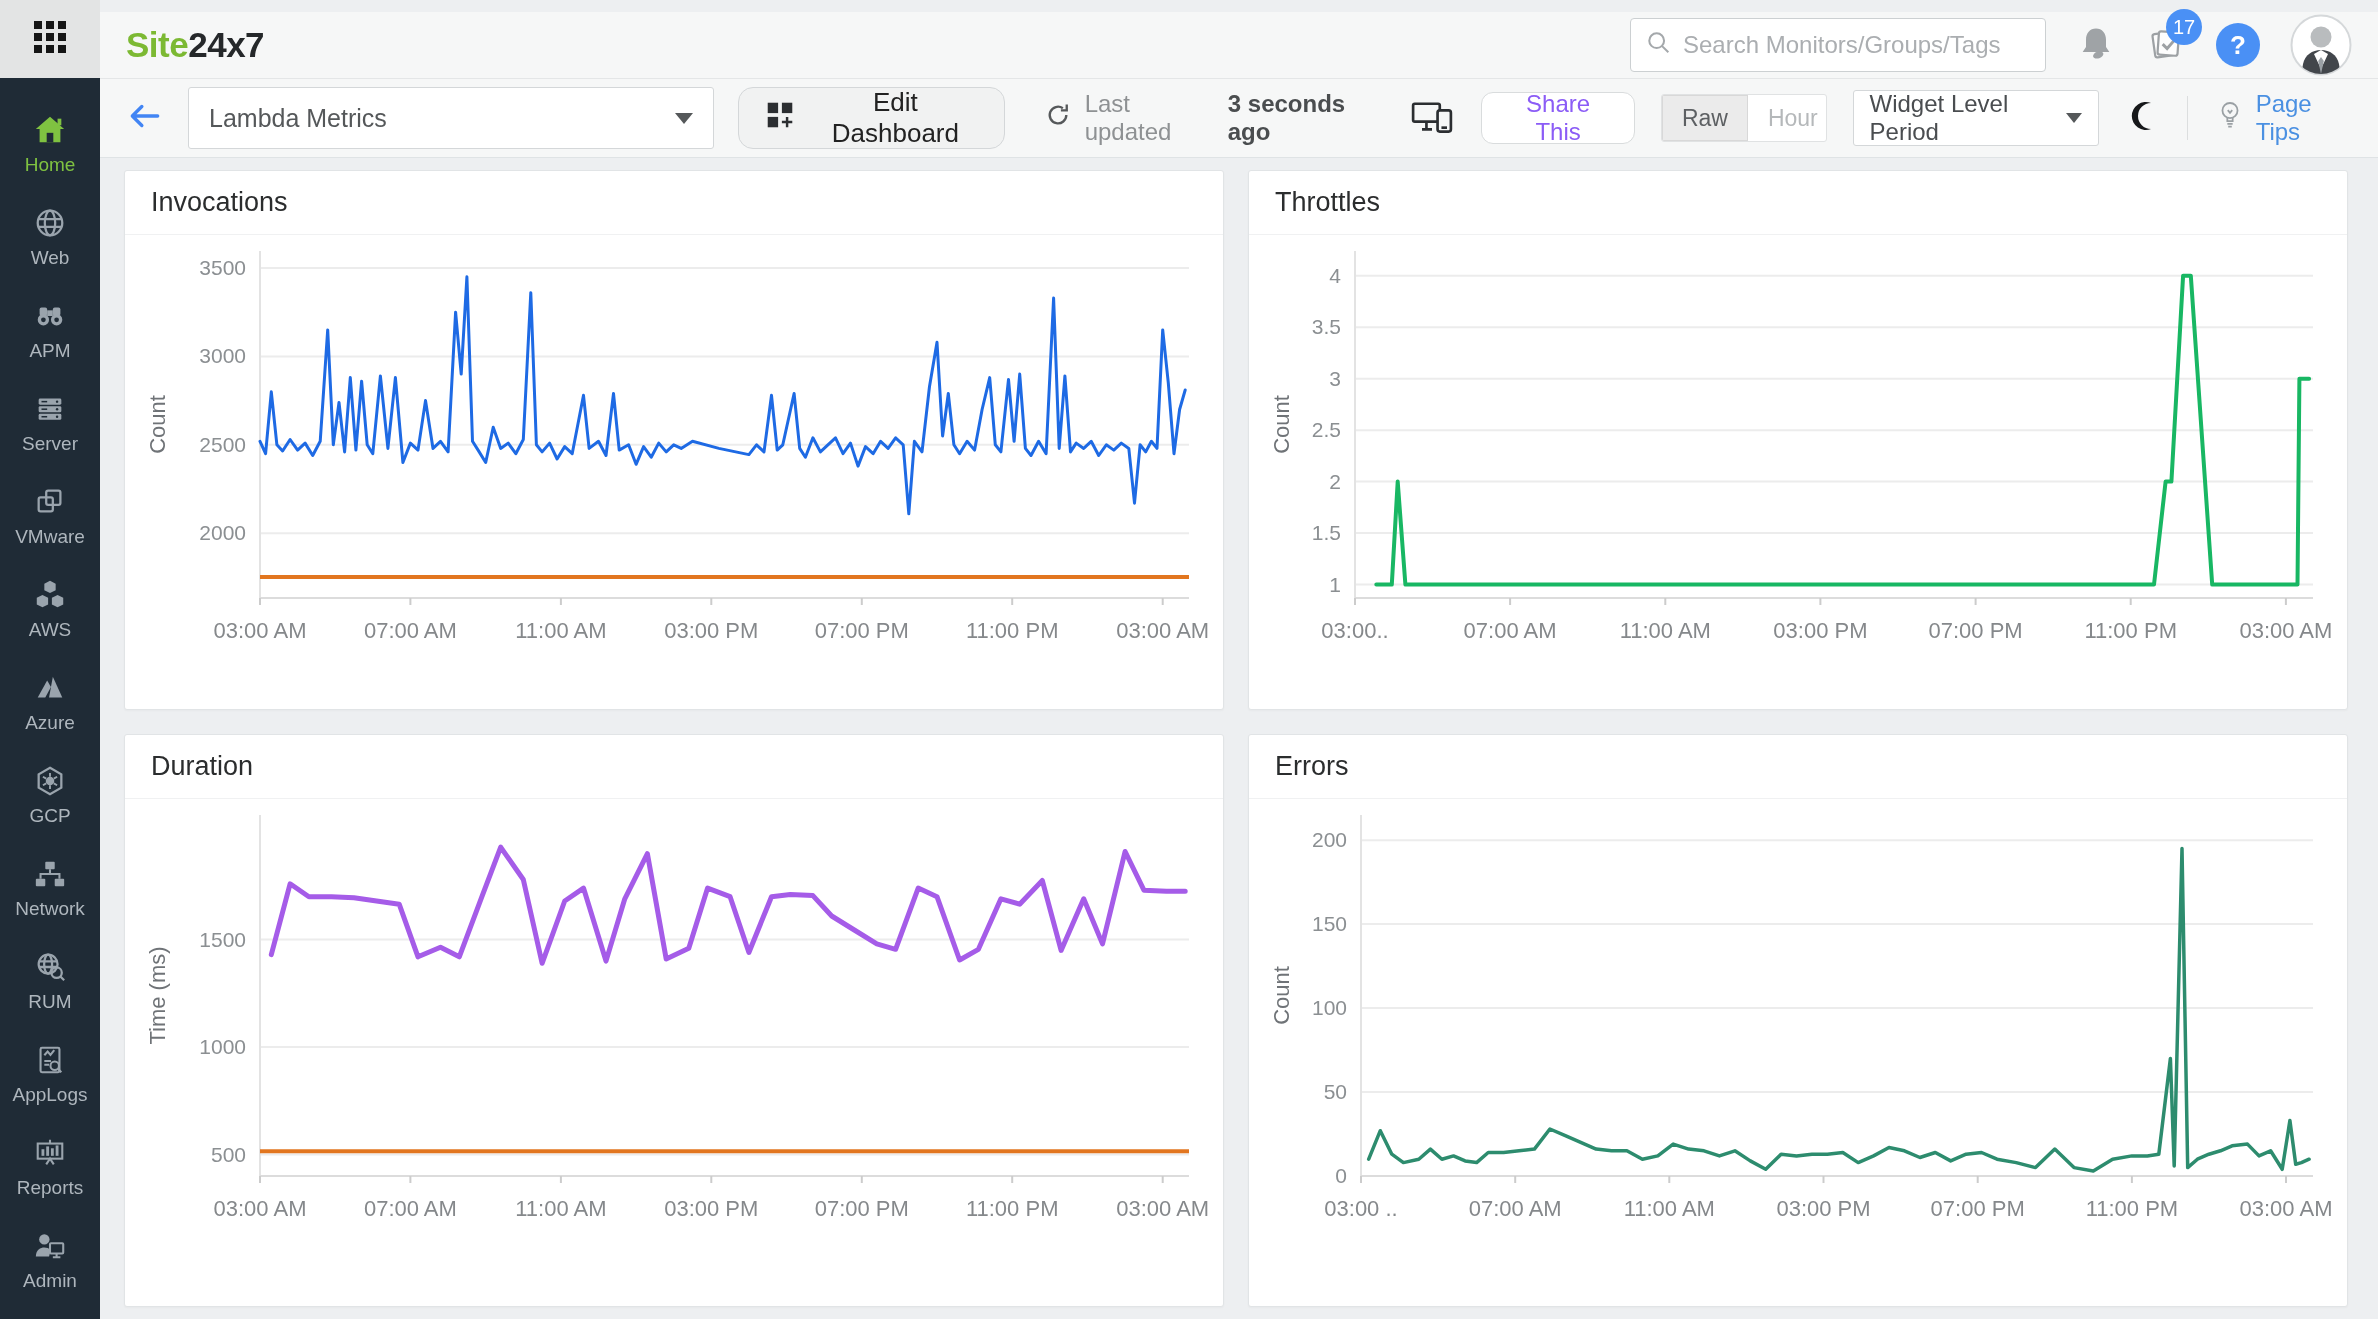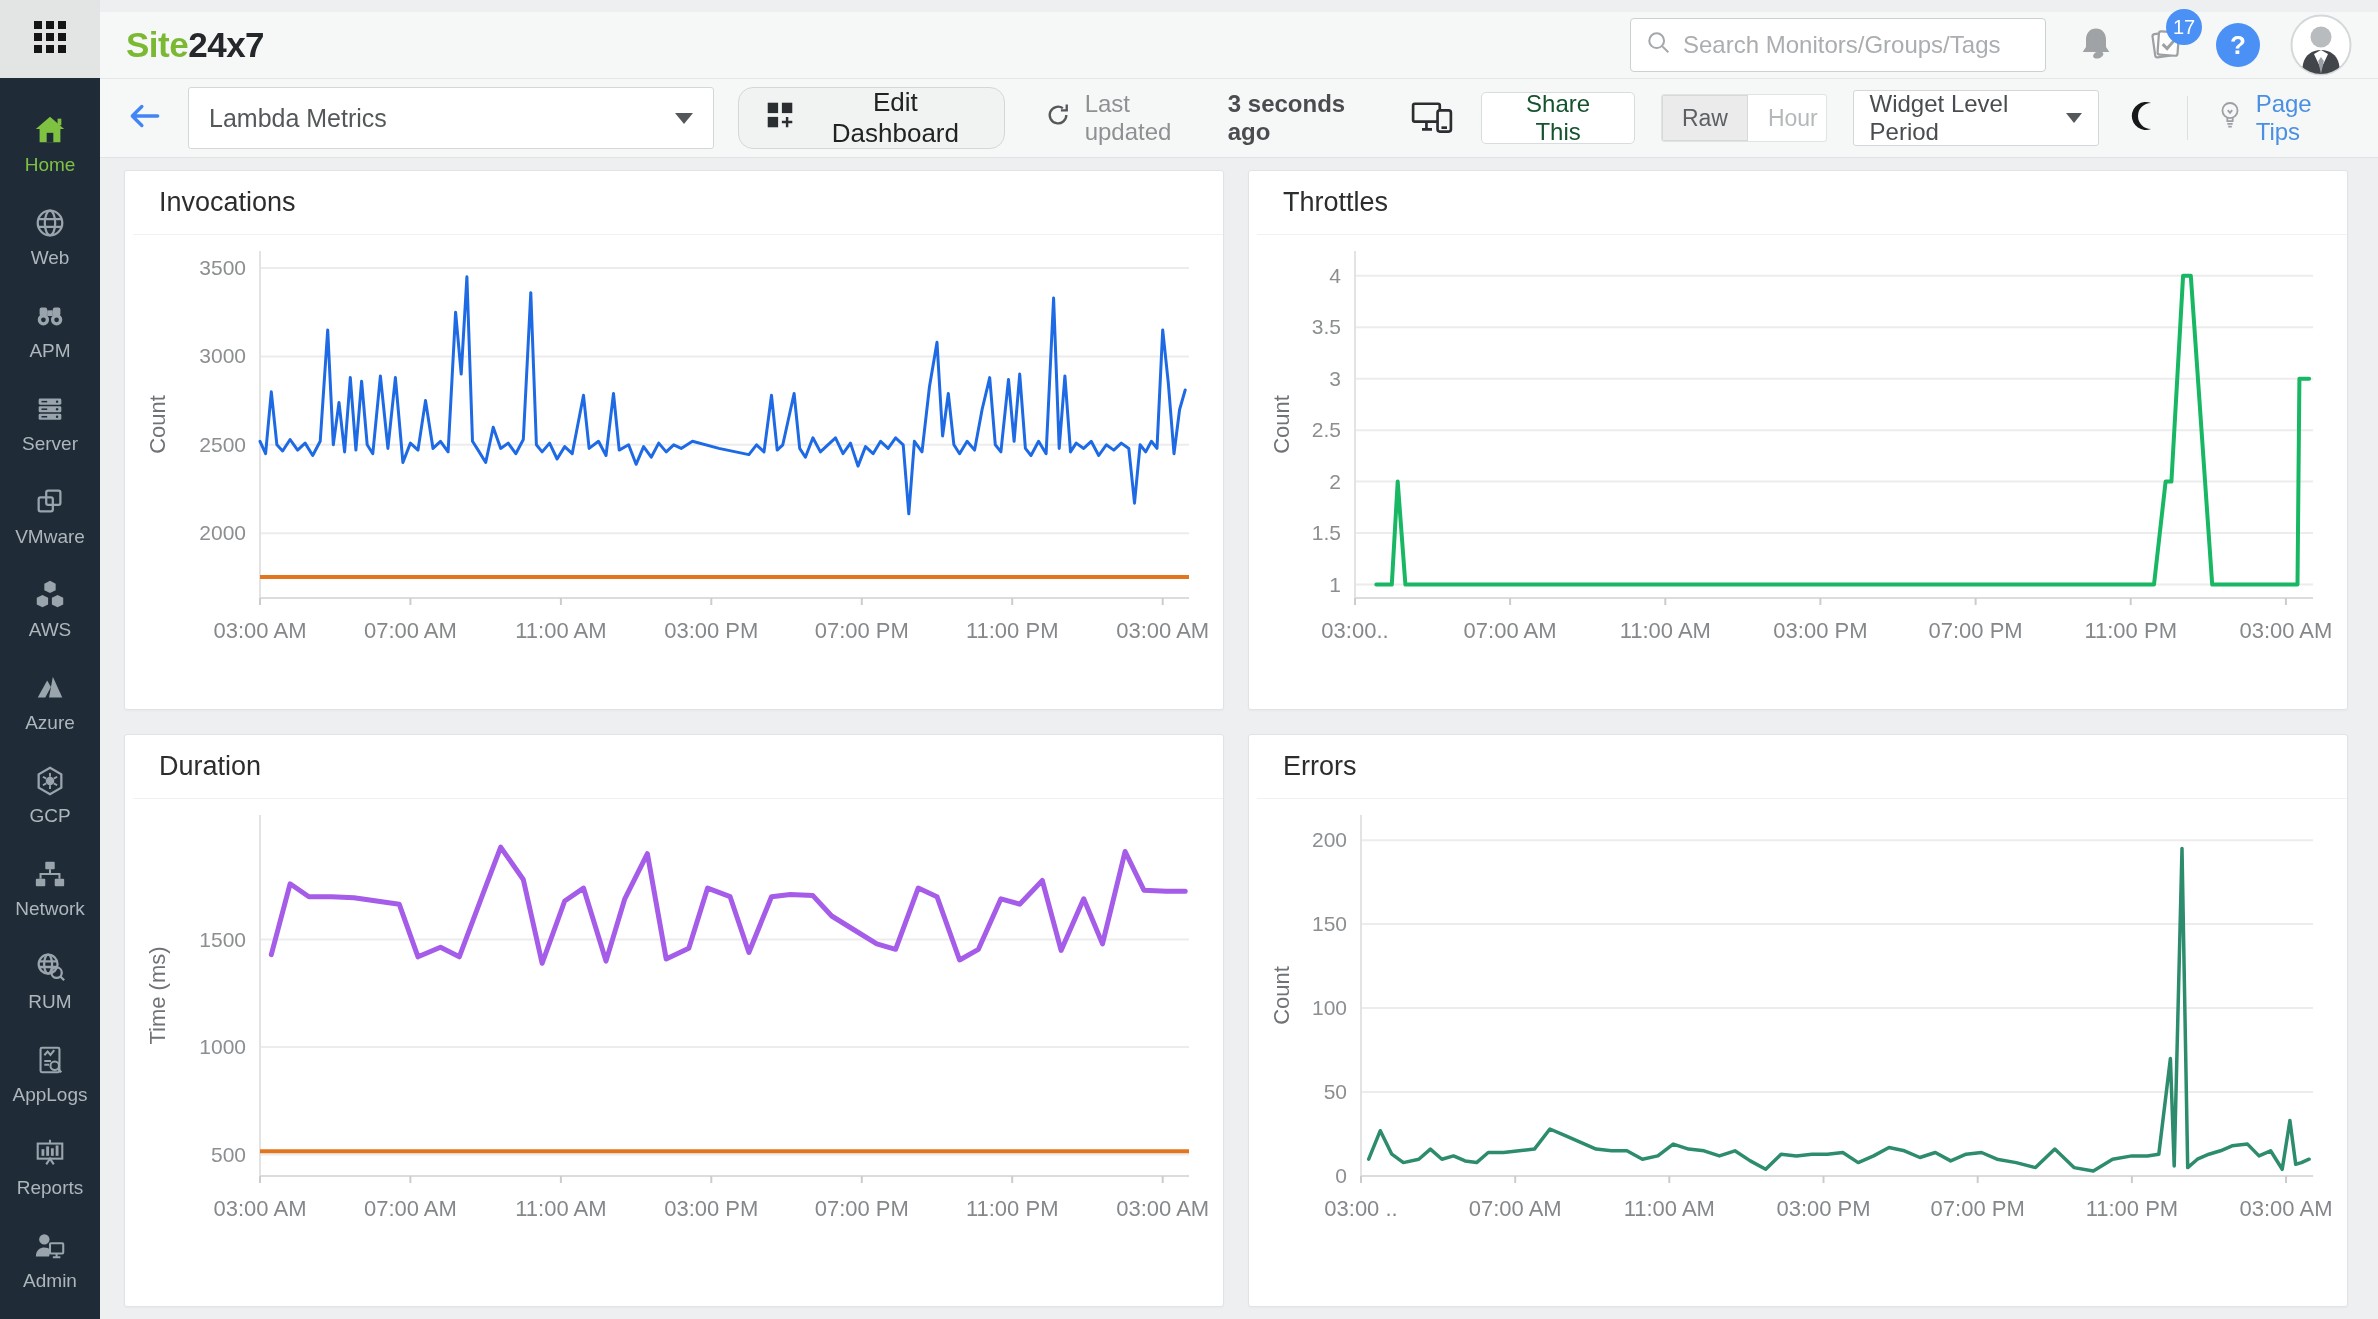--- a/index.html
+++ b/index.html
@@ -37,35 +37,35 @@
   .back-arrow { cursor:pointer; display:flex; } .back-arrow svg { width:38px; height:38px; }
   .select-box { width:550px; height:62px; background:#fff; border:1px solid #d4d7d9; border-radius:3px; display:flex; align-items:center; justify-content:space-between; padding:0 20px; font-size:25px; color:#55585a; cursor:pointer; }
   .caret { width:0; height:0; border-left:9px solid transparent; border-right:9px solid transparent; border-top:11px solid #55585a; }
   .edit-btn { height:62px; padding:0 24px; background:#f1f2f2; border:1px solid #d4d7d9; border-radius:15px; font-size:26px; color:#222; display:flex; gap:14px; align-items:center; cursor:pointer; }
   .edit-btn svg { width:34px; height:34px; }
   .updated { display:flex; gap:12px; align-items:center; font-size:24px; color:#8e9193; margin-left:14px; }
   .updated b { color:#4a4d4f; font-weight:bold; }
   .updated svg { width:30px; height:30px; cursor:pointer; }
   .right-cluster { margin-left:auto; display:flex; align-items:center; gap:26px; }
   .devices { cursor:pointer; display:flex; } .devices svg { width:46px; height:40px; }
-  .share-btn { height:52px; padding:0 22px; background:#fff; border:1px solid #d9dcdd; border-radius:5px; font-size:24px; color:#14532d; display:flex; align-items:center; cursor:pointer; }
+  .share-btn { height:52px; padding:0 22px; background:#fff; border:1px solid #d9dcdd; border-radius:12px; font-size:24px; color:#8b5cf6; display:flex; align-items:center; cursor:pointer; }
   .seg { display:flex; height:48px; background:#fff; border:1px solid #e0e2e3; border-radius:3px; overflow:hidden; font-size:23px; }
   .seg-item { padding:0 20px; display:flex; align-items:center; cursor:pointer; }
   .seg-item.on { background:#ebebeb; color:#5d6063; box-shadow:inset 0 0 0 1px #d8d8d8; }
   .seg-item.off { color:#b5b8ba; }
   .widget-select { width:262px; height:56px; background:#fff; border:1px solid #d4d7d9; border-radius:3px; display:flex; align-items:center; justify-content:space-between; padding:0 16px; font-size:24px; color:#4a4d50; cursor:pointer; }
   .widget-select .caret { border-top-width:10px; border-left-width:8px; border-right-width:8px; }
   .moon { cursor:pointer; display:flex; } .moon svg { width:36px; height:36px; }
   .divider { width:1px; height:44px; background:#dcdedf; }
   .page-tips { color:#4a90e2; font-size:24px; display:flex; align-items:center; gap:10px; cursor:pointer; }
   .page-tips svg { width:32px; height:34px; }
 
   .content { flex:1; padding:12px 24px; display:grid; grid-template-columns:1100px 1100px; grid-template-rows:540px 573px; gap:24px; }
   .card { background:#fff; border:1px solid #e1e4e6; border-radius:3px; box-shadow:0 1px 2px rgba(0,0,0,0.03); display:flex; flex-direction:column; overflow:hidden; }
-  .card-head { flex:0 0 64px; padding:0 26px; display:flex; align-items:center; font-size:27px; color:#2b2d2e; border-bottom:1px solid #f0f1f2;margin-left:8px; }
+  .card-head { flex:0 0 64px; padding:0 26px; display:flex; align-items:center; font-size:27px; color:#2b2d2e; border-bottom:1px solid #f0f1f2; }
   .chart { flex:1; position:relative; }
   .chart svg { position:absolute; left:0; top:0; }
 </style>
 </head>
 <body>
 
 <div id="app">
   <div class="left-col">
     <div class="corner">
       <span>

